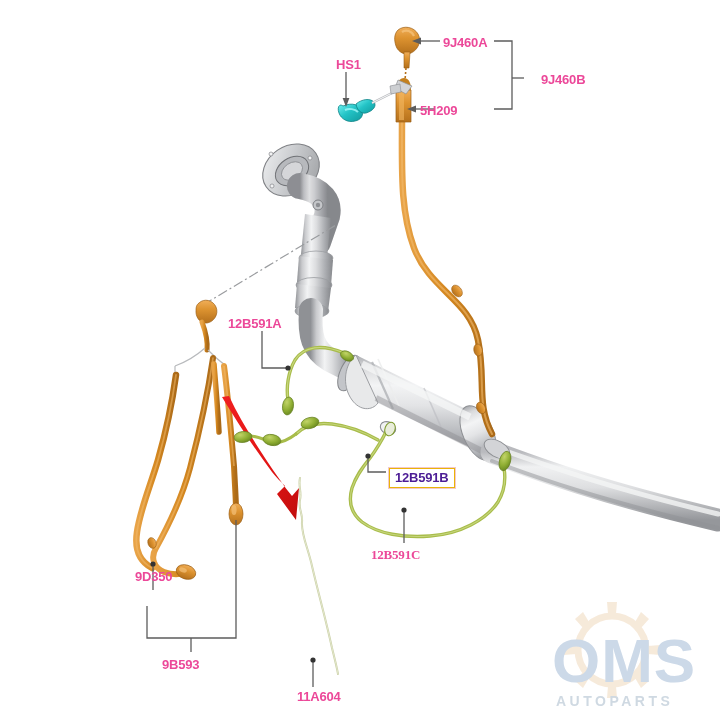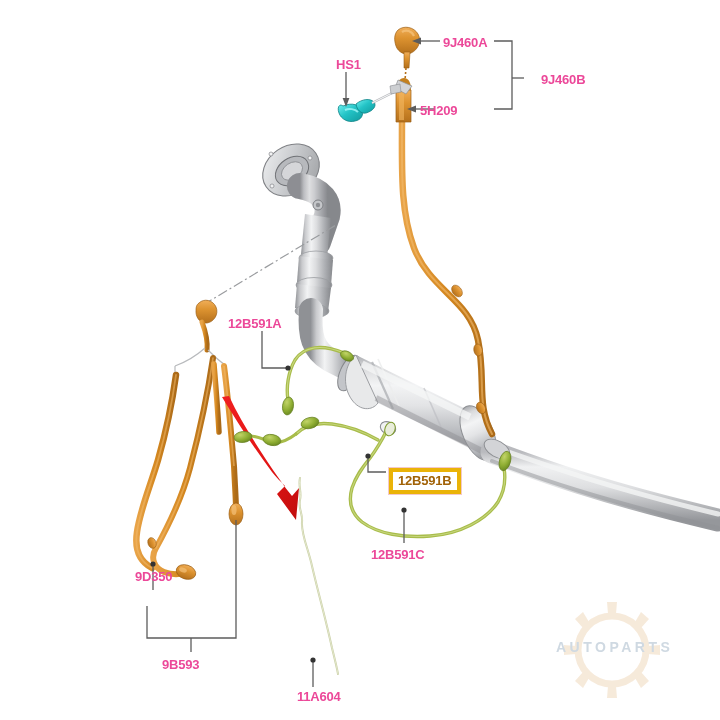--- a/index.html
+++ b/index.html
@@ -28,23 +28,23 @@
     color: #ec4899;
     font-family: "Liberation Sans", sans-serif;
     font-size: 13px;
     font-weight: bold;
     letter-spacing: -0.2px;
     white-space: nowrap;
     line-height: 1;
     user-select: none;
   }
   .callout-label.highlighted {
-    color: #a16207;
+    color: #4c1d95;
     background: #ffffff;
-    border: 4px solid #eab308;
+    border: 1px solid #eab308;
     padding: 2px 5px 3px 5px;
     box-shadow: 0 0 0 1px #f3c9c9;
   }
   .watermark {
     position: absolute;
     user-select: none;
     pointer-events: none;
   }
   .wm-oms {
     font-family: "Liberation Sans", sans-serif;
@@ -54,21 +54,21 @@
     letter-spacing: 1px;
     line-height: 1;
   }
   .wm-sub {
     font-family: "Liberation Sans", sans-serif;
     font-size: 14px;
     font-weight: bold;
     color: #cfd9e2;
     letter-spacing: 3.5px;
     line-height: 1;
-    margin-top: 10px;
+    margin-top: 2px;
     margin-left: 4px;
   }
 </style>
 </head>
 <body>
 
 <div id="diagram-root">
 
   <svg class="layer" viewBox="0 0 720 720">
     <g opacity="0.55" transform="translate(612,650) scale(1.0)">
@@ -82,20 +82,21 @@
           <path d="M 5,48 L -5,48 L -4,36 L 4,36 Z" fill="#f0d9bd" stroke="none"></path>
           <path d="M -29,38 L -37,31 L -29,22 L -23,28 Z" fill="#f0d9bd" stroke="none"></path>
           <path d="M -48,5 L -48,-5 L -36,-4 L -36,4 Z" fill="#f0d9bd" stroke="none"></path>
           <path d="M -37,-31 L -29,-38 L -23,-28 L -29,-22 Z" fill="#f0d9bd" stroke="none"></path>
         </g>
       </g>
     </g>
   </svg>
 
   <div class="watermark" style="left:552px; top:630px;">
+    <div class="wm-oms">OMS</div>
     <div class="wm-sub">AUTOPARTS</div>
   </div>
 
   <svg class="layer" viewBox="0 0 720 720">
     <defs>
 
       <linearGradient id="gMetalV" x1="0" y1="0" x2="1" y2="0">
         <stop offset="0%" stop-color="#8f9195"></stop>
         <stop offset="14%" stop-color="#c9cacd"></stop>
         <stop offset="34%" stop-color="#f2f3f4"></stop>
@@ -370,21 +371,21 @@
   <div class="callout-label" style="left:443px; top:36px;">9J460A</div>
 
   <div class="callout-label" style="left:541px; top:73px;">9J460B</div>
 
   <div class="callout-label" style="left:420px; top:104px;">5H209</div>
 
   <div class="callout-label" style="left:228px; top:317px;">12B591A</div>
 
   <div class="callout-label highlighted" style="left:389px; top:468px;">12B591B</div>
 
-  <div class="callout-label" style="left:371px; top:548px;">12B591C</div>
+  <div class="callout-label" style="left:371px; top:548px;font-family:Liberation Serif, serif;">12B591C</div>
 
   <div class="callout-label" style="left:135px; top:570px;">9D350</div>
 
   <div class="callout-label" style="left:162px; top:658px;">9B593</div>
 
   <div class="callout-label" style="left:297px; top:690px;">11A604</div>
 
 </div>
 
 </body></html>

